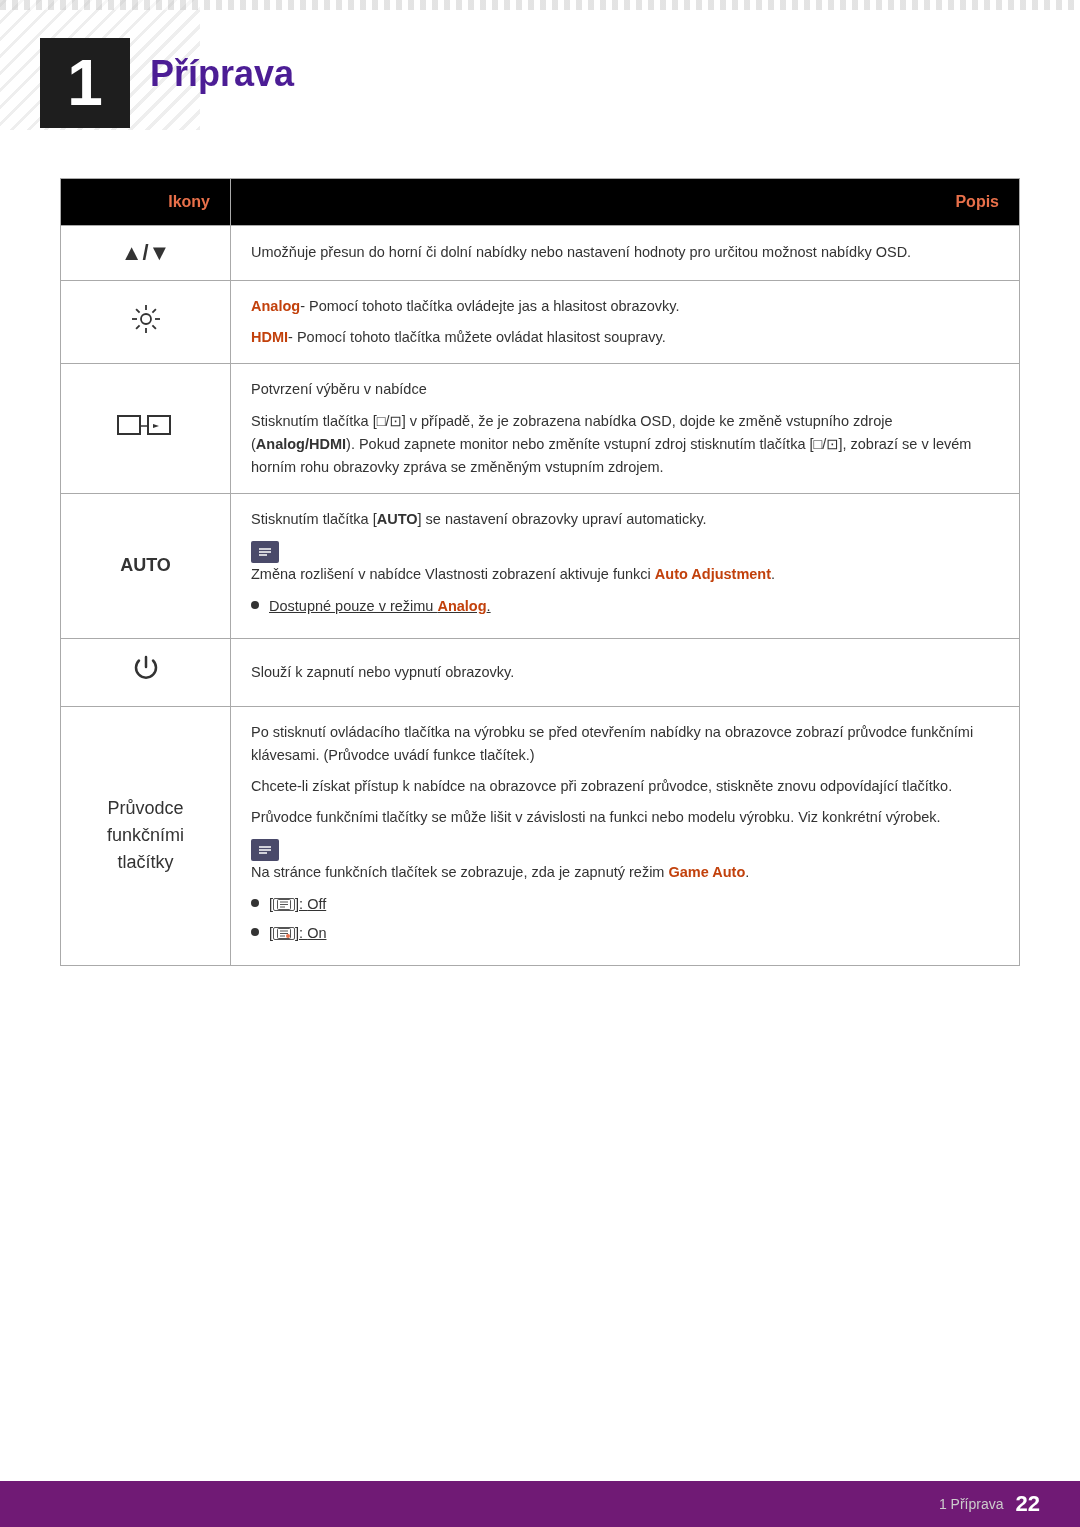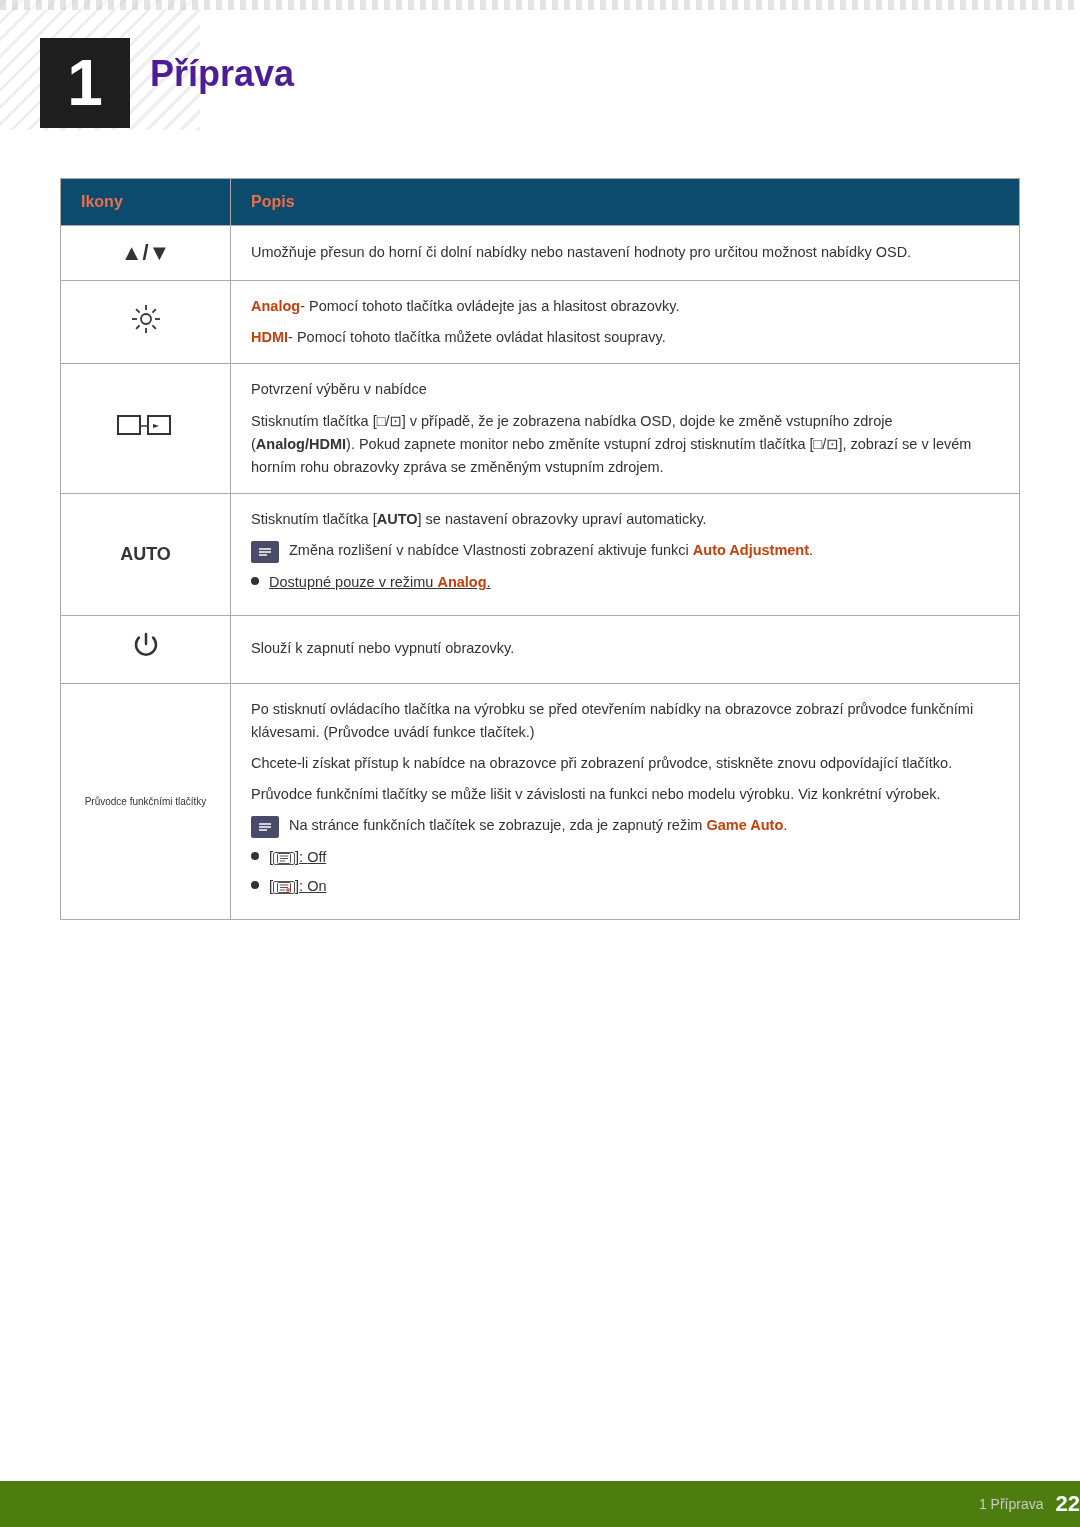--- a/index.html
+++ b/index.html
@@ -73,22 +73,22 @@
     .info-table th, .info-table td {
       border: 1.5px solid #aaa;
       padding: 14px 20px;
       vertical-align: middle;
     }
 
     .info-table thead th {
       color: #e8704a;
       font-weight: bold;
       font-size: 16px;
-      text-align: left;
-      background: #0c4a6e;
+      text-align: right;
+      background: #000000;
     }
 
     .col-icon {
       width: 170px;
       text-align: center;
       vertical-align: middle;
     }
 
     .col-desc {
       vertical-align: top;
@@ -163,20 +163,21 @@
     .note-icon svg {
       width: 20px;
       height: 16px;
     }
 
     .note-row {
       display: flex;
       align-items: flex-start;
       margin-bottom: 8px;
       margin-top: 6px;
+      flex-direction: column;
     }
 
     .note-content {
       flex: 1;
       font-size: 14.5px;
       line-height: 1.6;
     }
 
     
     .power-icon {
@@ -186,36 +187,37 @@
 
     
     .auto-text {
       font-size: 18px;
       font-weight: bold;
       text-align: center;
     }
 
     
     .pruvodce-text {
-      font-size: 10px;
+      font-size: 18px;
       text-align: center;
       line-height: 1.5;
     }
 
     
     .footer-bar {
       position: absolute;
       bottom: 0;
       left: 0;
       width: 100%;
       height: 46px;
-      background: #4d7c0f;
+      background: #701a75;
       display: flex;
       align-items: center;
       justify-content: flex-end;
+      padding-right: 40px;
     }
 
     .footer-text {
       color: #ccc;
       font-size: 14px;
     }
 
     .footer-page {
       color: #ffffff;
       font-size: 22px;

